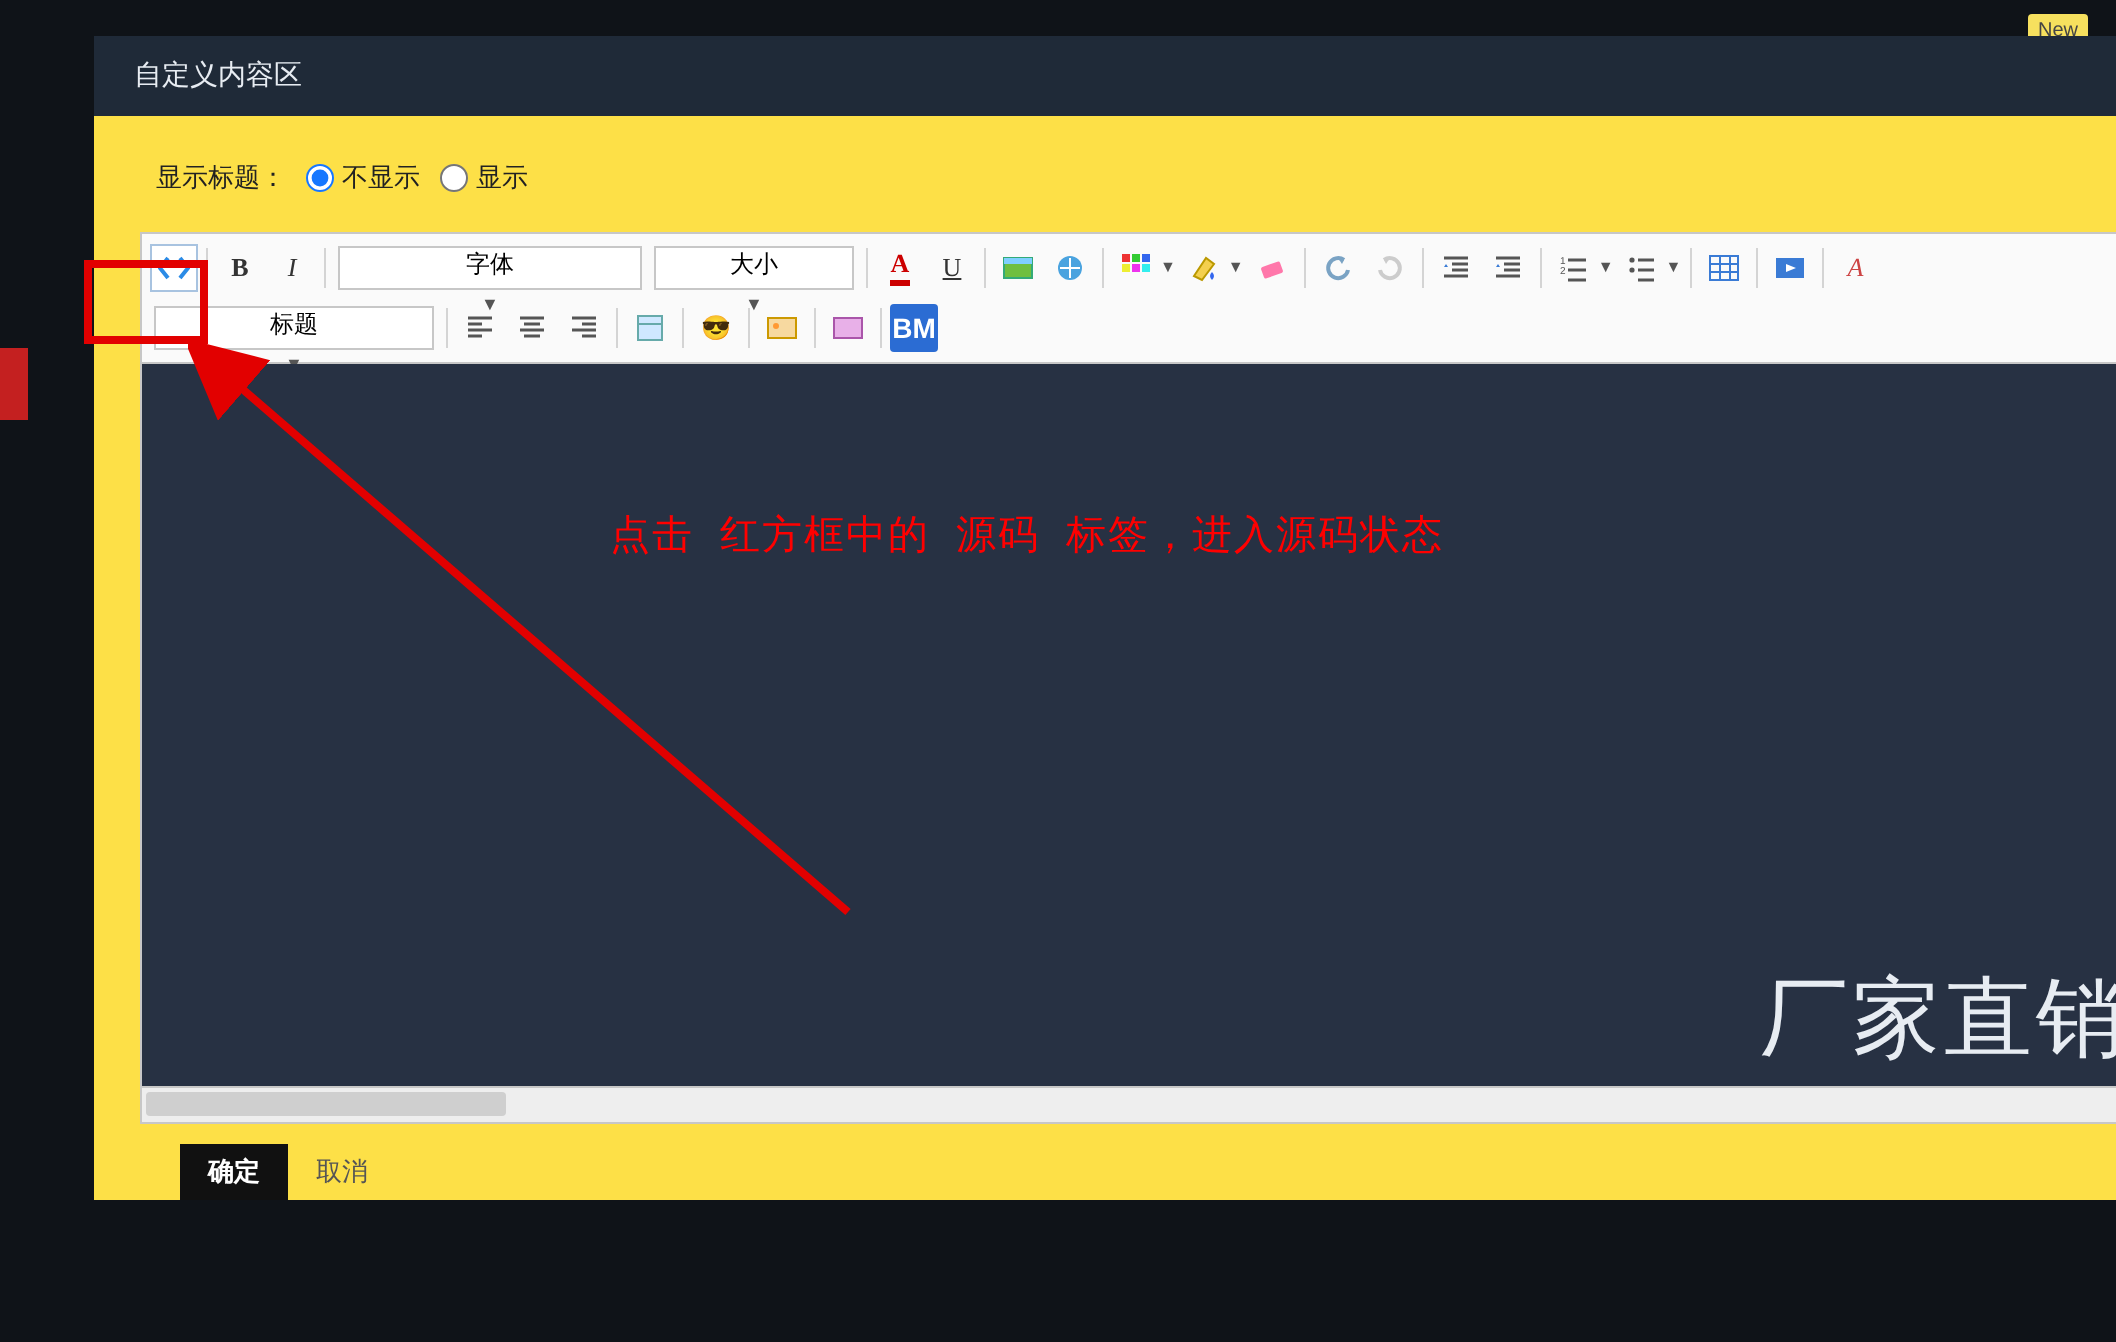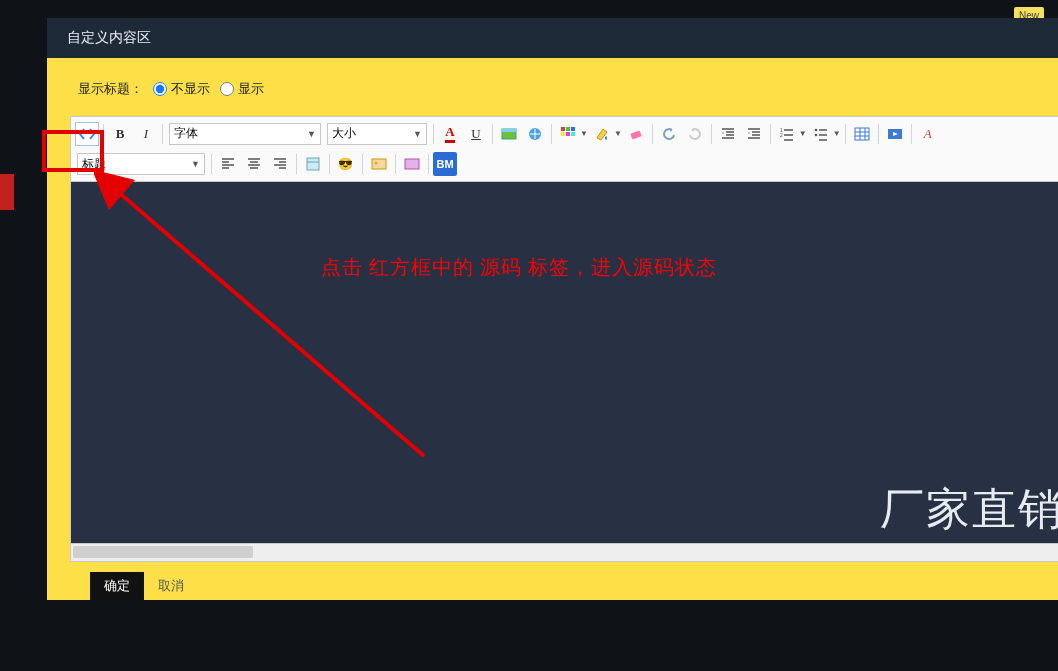--- a/index.html
+++ b/index.html
@@ -95,20 +95,21 @@
       background: #fff;
       font-size: 12px;
       padding: 0 4px;
       margin: 0 2px;
       display: flex;
       align-items: center;
       justify-content: space-between;
       gap: 6px;
       cursor: pointer;
       flex-shrink: 0;
+      flex-direction: column;
     }
     .tsel .arrow { font-size: 9px; color: #555; }
     .redbox {
       position: absolute;
       top: 130px; left: 42px;
       width: 62px; height: 42px;
       border: 4px solid #e20000;
       pointer-events: none;
       z-index: 50;
     }
@@ -122,24 +123,24 @@
       background: #273143;
       border: 1px solid #c7c7c7;
       border-top: none;
       height: 362px;
       position: relative;
       overflow: hidden;
       width: calc(100% - 1px);
     }
     .editor-canvas .annot {
       position: absolute;
-      top: 72px; left: 250px;
+      top: 72px; left: 234px;
       color: #ff0000;
       font-size: 20px;
-      font-family: Liberation Serif, serif;
+      font-family: Liberation Mono, monospace;
       letter-spacing: 1px;
     }
     .editor-canvas .banner-text {
       position: absolute;
       bottom: 4px; right: 4px;
       color: #e7ecf2;
       font-size: 44px;
       letter-spacing: 2px;
     }
     .red-arrow {
@@ -197,20 +198,21 @@
     .dialog-footer {
       display:flex; align-items:center; gap:14px;
       padding: 10px 20px 0 20px;
     }
     .ok-btn {
       background: #111; color:#fff;
       padding: 5px 14px;
       font-size: 13px;
       cursor: pointer;
       border:none;
+      font-weight:bold;
     }
     .cancel-link {
       color: #555; font-size: 13px; cursor:pointer;
     }
     .bold-ic { font-weight: 700; font-family: serif; }
     .italic-ic { font-style: italic; font-family: serif; }
     .underline-ic { text-decoration: underline; font-family: serif; }
     .small-svg { width:16px; height:16px; }
   </style>
 </head>
@@ -368,21 +370,21 @@
           </svg>
       </div>
       <div class="tsep"></div>
 
       <div class="tbtn">
         <span style="font-family:serif;font-style:italic;color:#c44;">A</span>
       </div>
 
       <div style="flex-basis:100%;height:0"></div>
 
-      <div class="tsel" style="width:128px">
+      <div class="tsel" style="width:140px">
         <span>标题</span>
         <span class="arrow">▼</span>
       </div>
       <div class="tsep"></div>
 
       <div class="tbtn">
         <svg class="small-svg" viewBox="0 0 16 16">
             <path d="M2 3h12M2 6h7M2 9h12M2 12h7" stroke="#555" stroke-width="1.5"></path>
           </svg>
       </div>
@@ -417,21 +419,21 @@
       </div>
       <div class="tsep"></div>
 
       <div class="tbtn">
         <svg class="small-svg" viewBox="0 0 16 16">
             <rect x="1" y="3" width="14" height="10" fill="#e8b0e8" stroke="#a5a"></rect>
           </svg>
       </div>
       <div class="tsep"></div>
 
-      <div class="tbtn" style="background:#2b6cd3;color:#fff;font-size:11px;font-weight:bold;border-radius:2px;">BM</div>
+      <div class="tbtn" style="background:#2b6cd3;color:#fff;font-size:14px;font-weight:bold;border-radius:2px;">BM</div>
     </div>
 
     <div class="editor-canvas">
       <div class="annot">点击 红方框中的 源码 标签，进入源码状态</div>
       <div class="banner-text">厂家直销</div>
     </div>
 
     <div class="hscroll">
       <div class="thumb"></div>
     </div>

